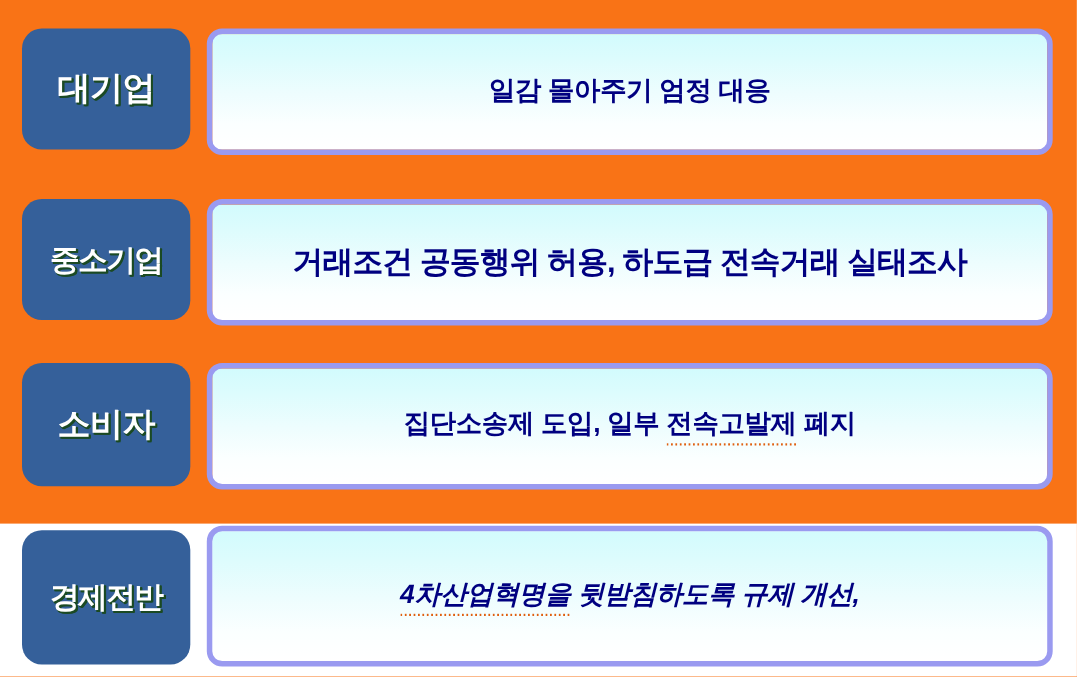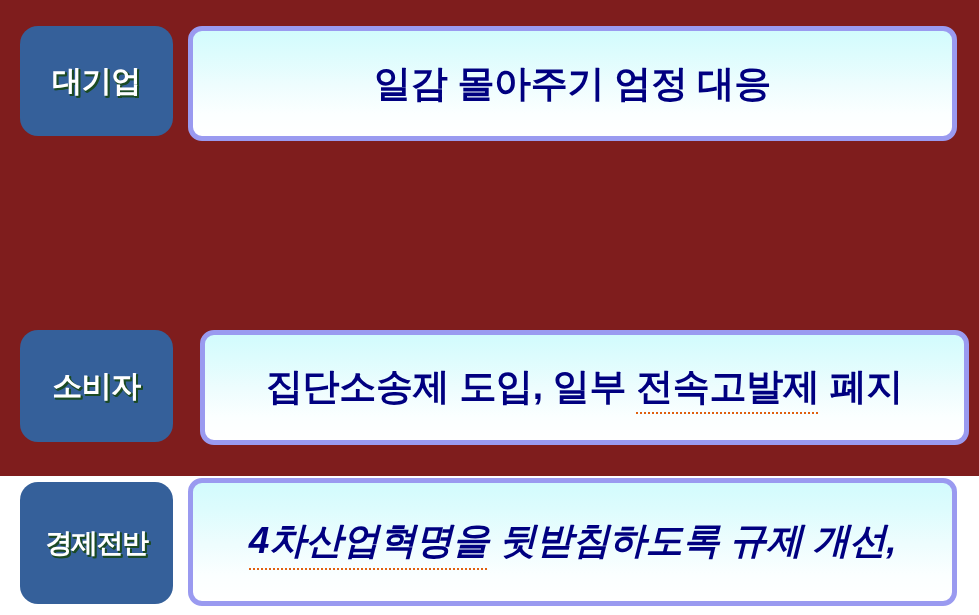--- a/index.html
+++ b/index.html
@@ -12,21 +12,21 @@
     height: 615px;
     background: #ffffff;
     font-family: "Liberation Sans", "DejaVu Sans", sans-serif;
     overflow: hidden;
   }
 
   #board {
     position: relative;
     width: 979px;
     height: 476px;
-    background: #7f1d1d;
+    background: #f97316;
   }
 
   
   .row {
     position: absolute;
     left: 0;
     width: 979px;
     display: block;
   }
 
@@ -69,21 +69,21 @@
     background: linear-gradient(to bottom, #d2fbfd 0%, #ddfcfd 22%, #eefdfe 52%, #fbffff 78%, #ffffff 100%);
     display: flex;
     align-items: center;
     justify-content: center;
     overflow: hidden;
   }
 
   .content-text {
     color: #000080;
     font-weight: bold;
-    font-size: 37px;
+    font-size: 24px;
     line-height: 1.45;
     text-align: center;
     letter-spacing: -0.3px;
     white-space: nowrap;
     padding: 0 6px;
   }
   .content-text.two-line {
     white-space: normal;
     line-height: 1.5;
   }
@@ -115,26 +115,34 @@
 
   <div class="row" style="top:26px; height:114px;">
     <div class="label-chip" style="top:0px; height:110px;">
       <span class="label-chip-text">대기업</span>
     </div>
     <div class="content-panel" style="top:0px; height:115px;">
       <div class="content-text">일감 몰아주기 엄정 대응</div>
     </div>
   </div>
 
+  <div class="row" style="top:181px; height:114px;">
+    <div class="label-chip" style="top:0px; height:110px;">
+      <span class="label-chip-text narrow">중소기업</span>
+    </div>
+    <div class="content-panel" style="top:0px; height:115px;">
+      <div class="content-text tight">거래조건 공동행위 허용, 하도급 전속거래 실태조사</div>
+    </div>
+  </div>
 
   <div class="row" style="top:330px; height:114px;">
     <div class="label-chip" style="top:0px; height:112px;">
       <span class="label-chip-text">소비자</span>
     </div>
-    <div class="content-panel" style="top:0px; height:115px;margin-left:12px;">
+    <div class="content-panel" style="top:0px; height:115px;">
       <div class="content-text"><span>집단소송제 도입, 일부 </span><span class="misspell">전속고발제</span><span> 폐지</span></div>
     </div>
   </div>
 
   <div class="row" style="top:478px; height:128px;padding-left:16px;">
     <div class="label-chip" style="top:4px; height:122px;">
       <span class="label-chip-text narrow">경제전반</span>
     </div>
     <div class="content-panel" style="top:0px; height:128px;font-style:italic;">
       <div class="content-text two-line"><span class="misspell">4차산업혁명을</span><span> 뒷받침하도록 규제 개선,</span></div>

